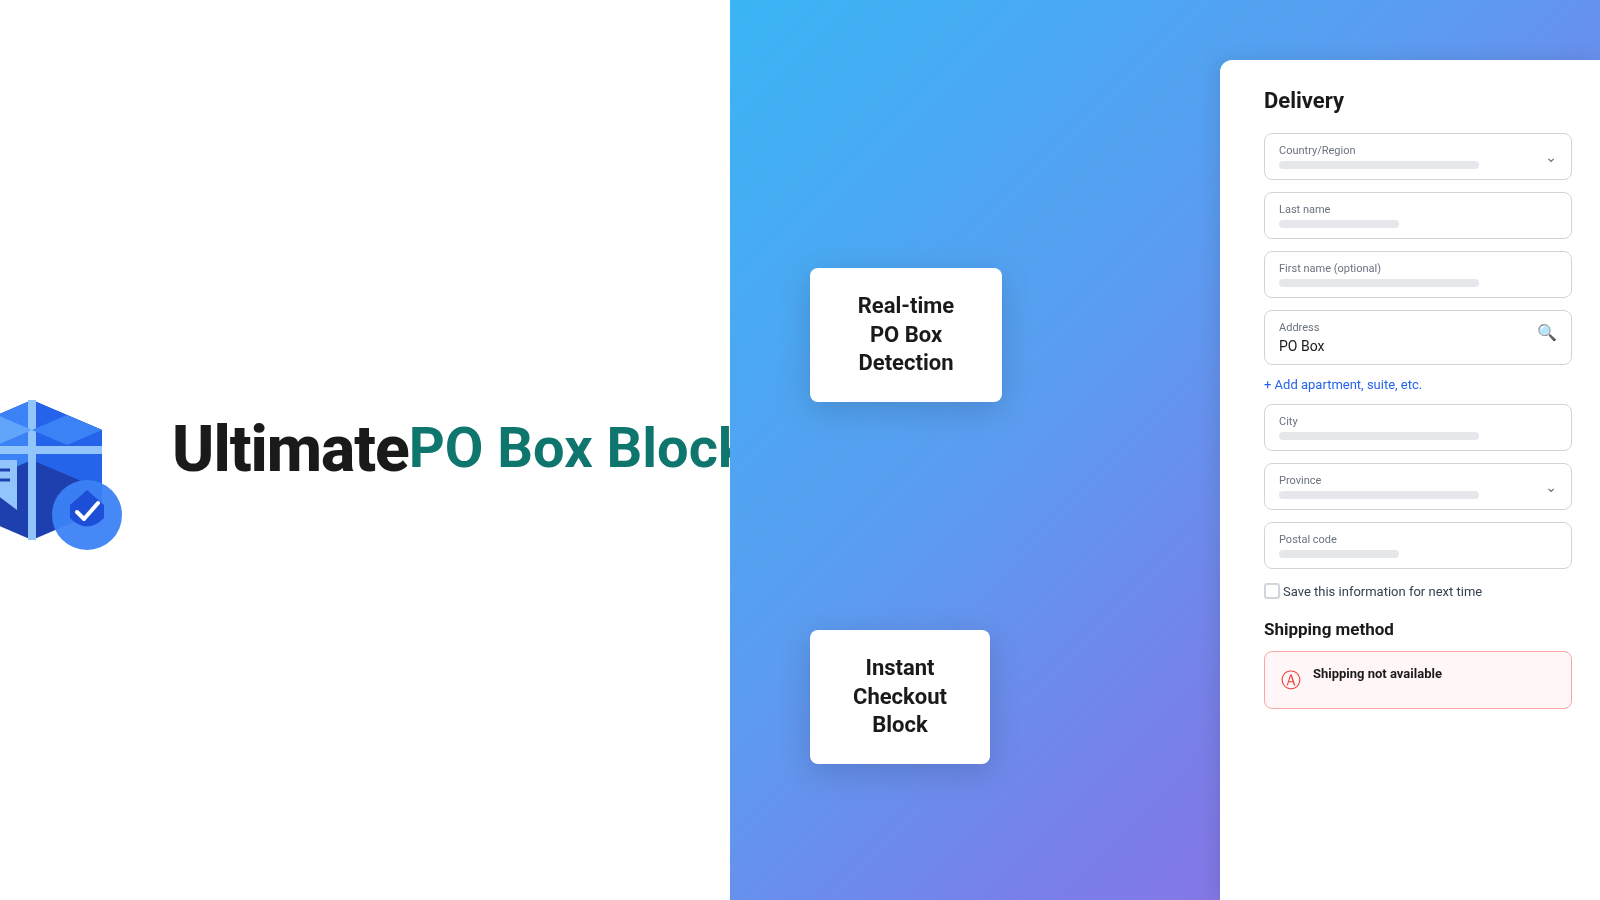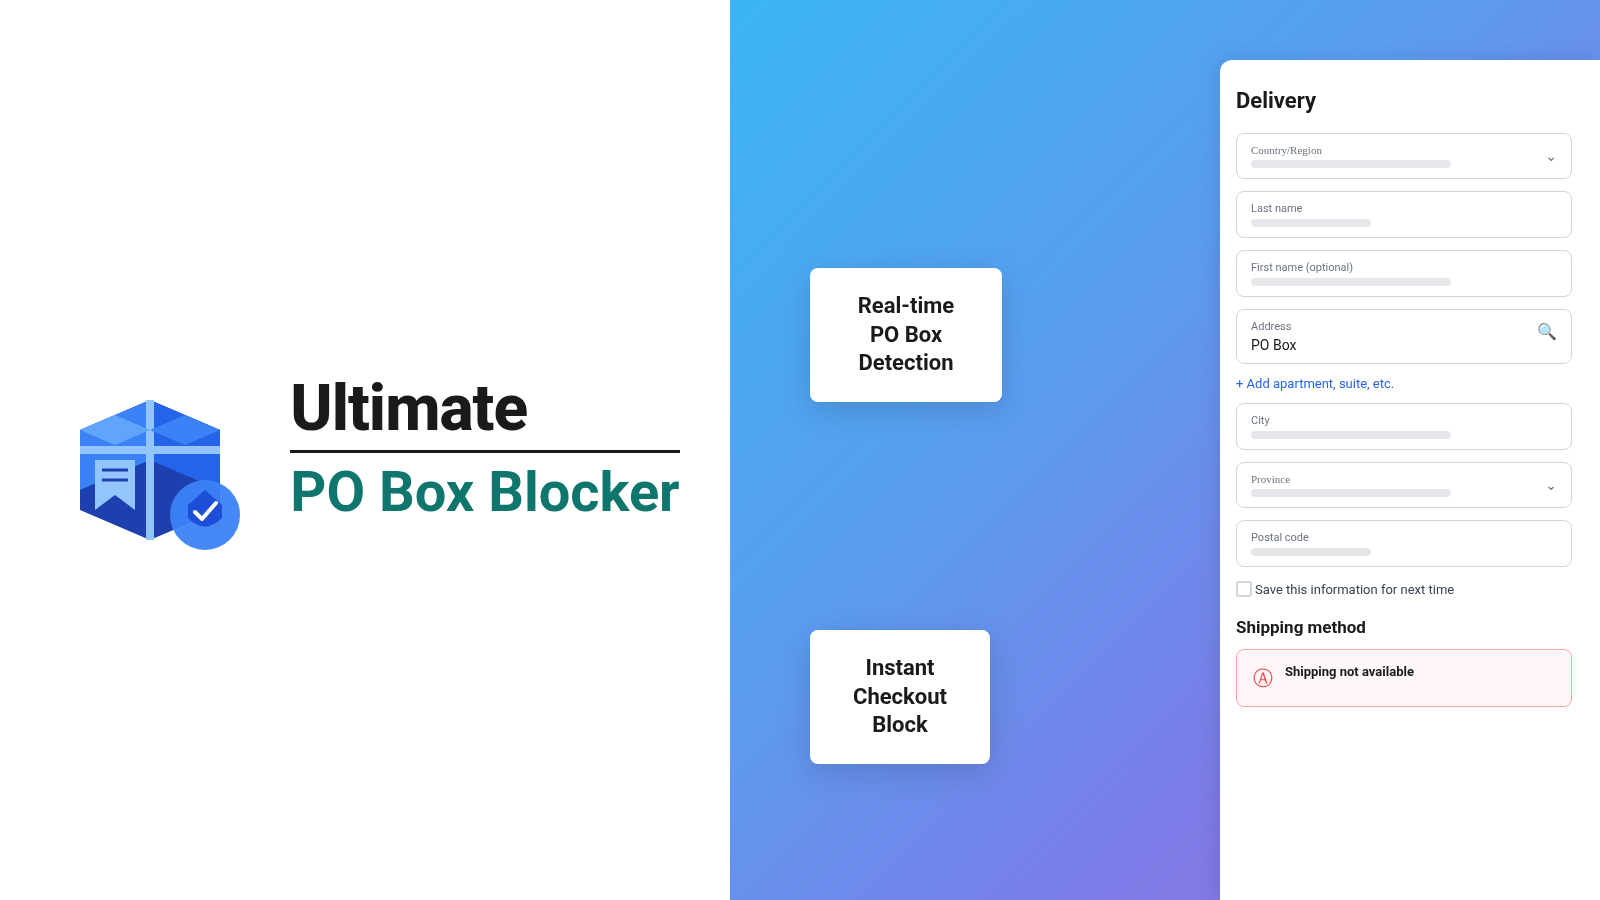--- a/index.html
+++ b/index.html
@@ -30,21 +30,20 @@
 
     
     .logo-container {
       width: 200px;
       height: 200px;
       flex-shrink: 0;
     }
 
     .brand-text {
       display: flex;
-      flex-direction: column;
     }
 
     .brand-title {
       font-size: 64px;
       font-weight: 800;
       color: #1a1a1a;
       line-height: 1.1;
       letter-spacing: -1px;
     }
 
@@ -114,21 +113,21 @@
     }
 
     
     .delivery-panel {
       position: absolute;
       right: 0;
       top: 60px;
       width: 380px;
       background: white;
       border-radius: 12px 0 0 0;
-      padding: 28px 28px 0 16px;
+      padding: 28px 28px 0 44px;
       box-shadow: -4px 0 20px rgba(0,0,0,0.1);
       height: 840px;
       overflow: hidden;
     }
 
     .delivery-title {
       font-size: 22px;
       font-weight: 700;
       color: #1a1a1a;
       margin-bottom: 20px;
@@ -164,21 +163,20 @@
     }
 
     .form-field-bar-long {
       width: 200px;
     }
 
     .field-with-chevron {
       display: flex;
       align-items: center;
       justify-content: space-between;
-      font-family: Liberation Serif, serif;
     }
 
     .field-with-chevron .field-content {
       flex: 1;
     }
 
     .chevron-icon {
       color: #6b7280;
       font-size: 14px;
     }

